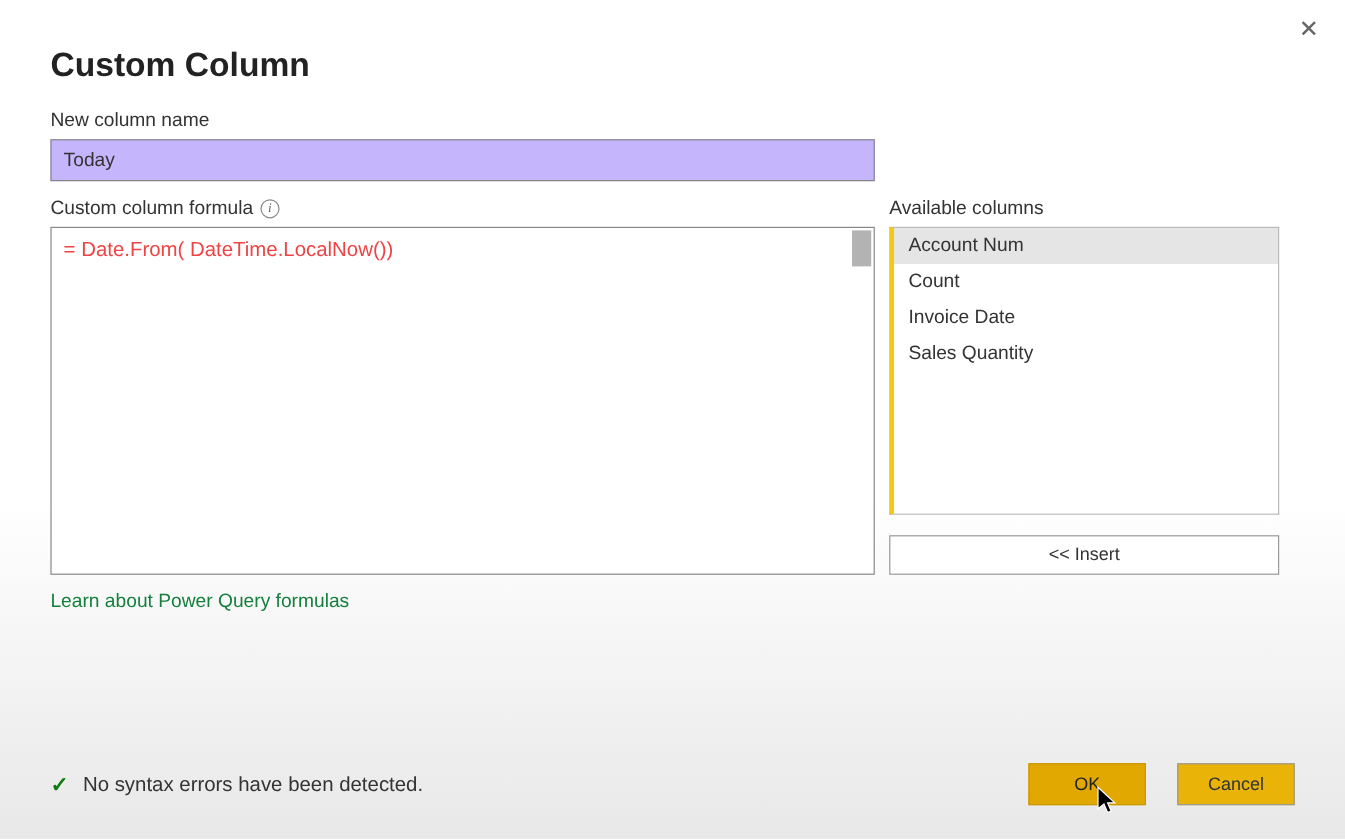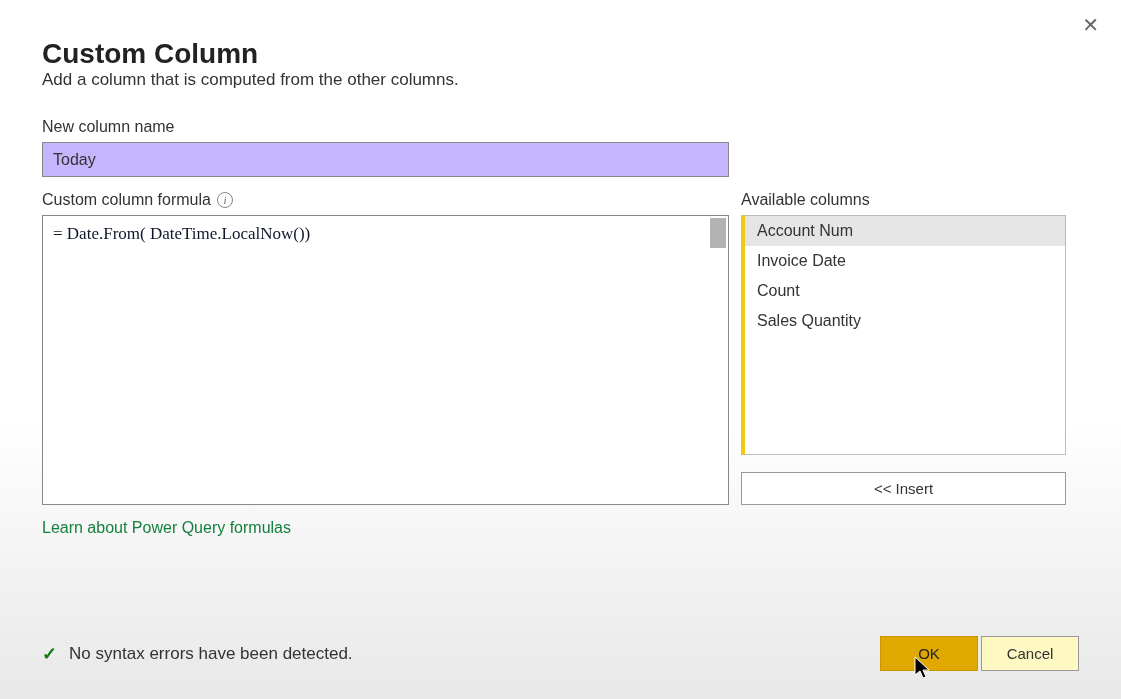--- a/index.html
+++ b/index.html
@@ -28,20 +28,21 @@
       color: #666;
       cursor: pointer;
       font-weight: 300;
       line-height: 1;
     }
     .title {
       font-size: 28px;
       font-weight: 600;
       color: #222;
       margin-top: 18px;
+      margin-bottom: 22px;
     }
     .subtitle {
       font-size: 17px;
       color: #333;
       margin-bottom: 28px;
     }
     .label {
       font-size: 16px;
       color: #333;
       margin-bottom: 6px;
@@ -87,23 +88,23 @@
     }
     .formula-editor {
       width: 100%;
       height: 290px;
       border: 1.5px solid #888;
       background: #fff;
       position: relative;
       padding: 8px 10px;
     }
     .formula-text {
-      font-family: Liberation Serif, serif;
+      font-family: Liberation Sans, sans-serif;
       font-size: 17px;
-      color: #0f172a;
+      color: #ef4444;
       white-space: pre;
     }
     .formula-scrollbar-thumb {
       position: absolute;
       top: 2px;
       right: 2px;
       width: 16px;
       height: 30px;
       background: #b3b3b3;
     }
@@ -159,59 +160,58 @@
       font-size: 17px;
       color: #333;
     }
     .check-icon {
       color: #107c10;
       font-size: 18px;
       font-weight: bold;
     }
     .button-row {
       display: flex;
-      gap: 3px;
+      gap: 26px;
       align-items: flex-end;
       border-radius: 17px;
     }
     .ok-button {
       width: 98px;
       height: 35px;
       background: #e0a800;
       border: 1px solid #c99700;
       font-size: 15px;
       color: #222;
       cursor: pointer;
       font-family: inherit;
     }
     .cancel-button {
       width: 98px;
       height: 35px;
-      background: #fef9c3;
+      background: #eab308;
       border: 1px solid #999;
       font-size: 15px;
       color: #333;
       cursor: pointer;
       font-family: inherit;
     }
     .cursor-arrow {
       position: absolute;
       bottom: 14px;
       right: 188px;
       pointer-events: none;
     }
   </style>
 </head>
 <body>
 
 <div class="dialog">
   <div class="close-x">✕</div>
 
   <h1 class="title">Custom Column</h1>
-  <p class="subtitle">Add a column that is computed from the other columns.</p>
 
   <div class="label">
     <span>New column name</span>
   </div>
   <input class="name-input" type="text" value="Today" style="">
 
   <div class="body-row">
     <div class="left-col">
       <div class="label">
         <span>Custom column formula</span>
@@ -223,22 +223,22 @@
       </div>
       <a class="learn-link">Learn about Power Query formulas</a>
     </div>
 
     <div class="right-col">
       <div class="label">
         <span>Available columns</span>
       </div>
       <div class="columns-list">
         <div class="column-item selected">Account Num</div>
+        <div class="column-item">Count</div>
         <div class="column-item">Invoice Date</div>
-        <div class="column-item">Count</div>
         <div class="column-item">Sales Quantity</div>
       </div>
       <button class="insert-button">&lt;&lt; Insert</button>
     </div>
   </div>
 
   <div class="footer">
     <div class="status">
       <span class="check-icon">✓</span>
       <span>No syntax errors have been detected.</span>

